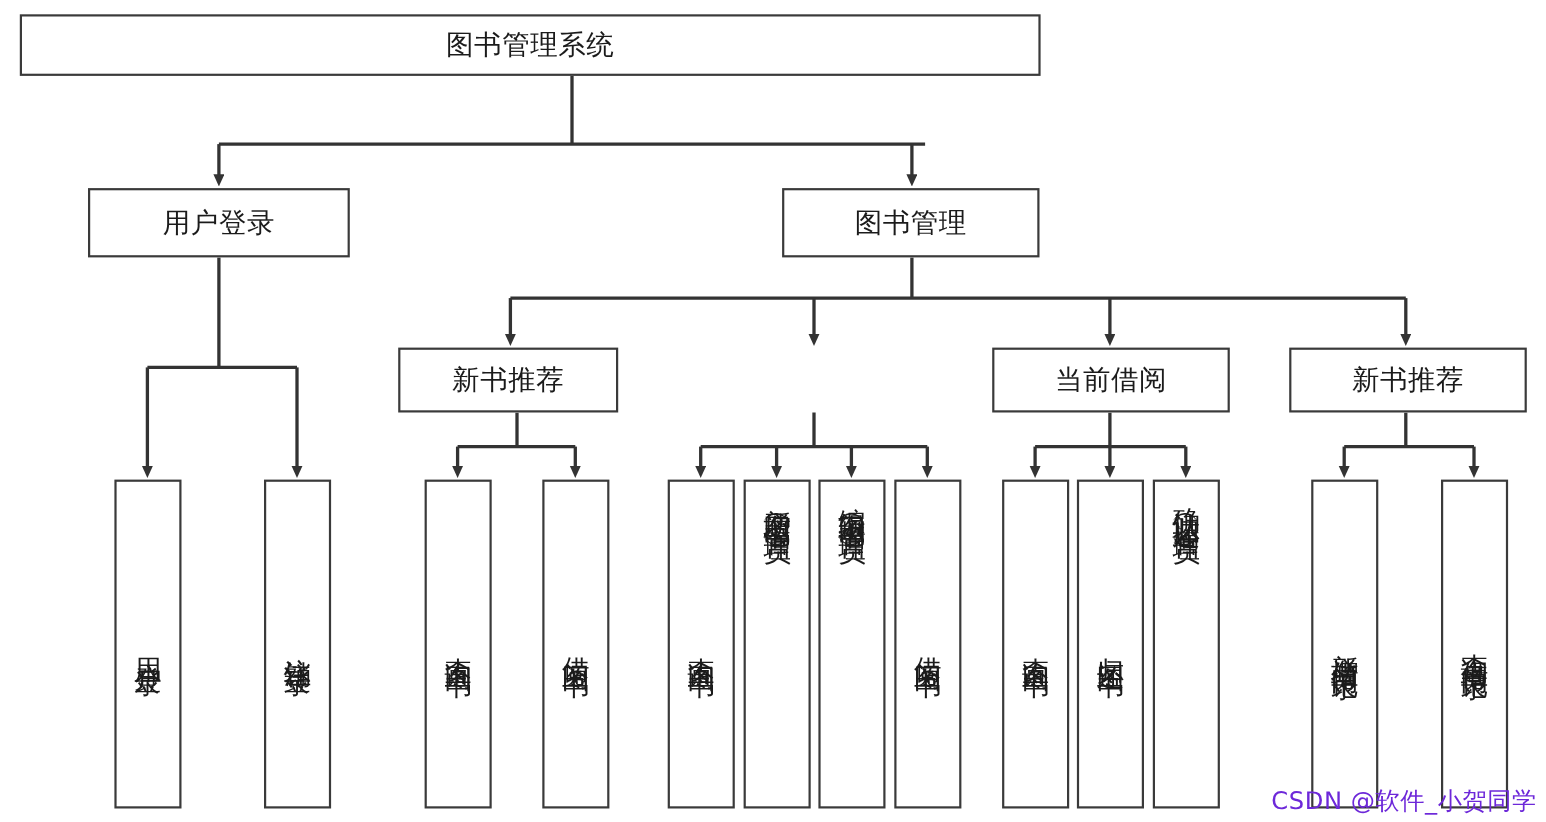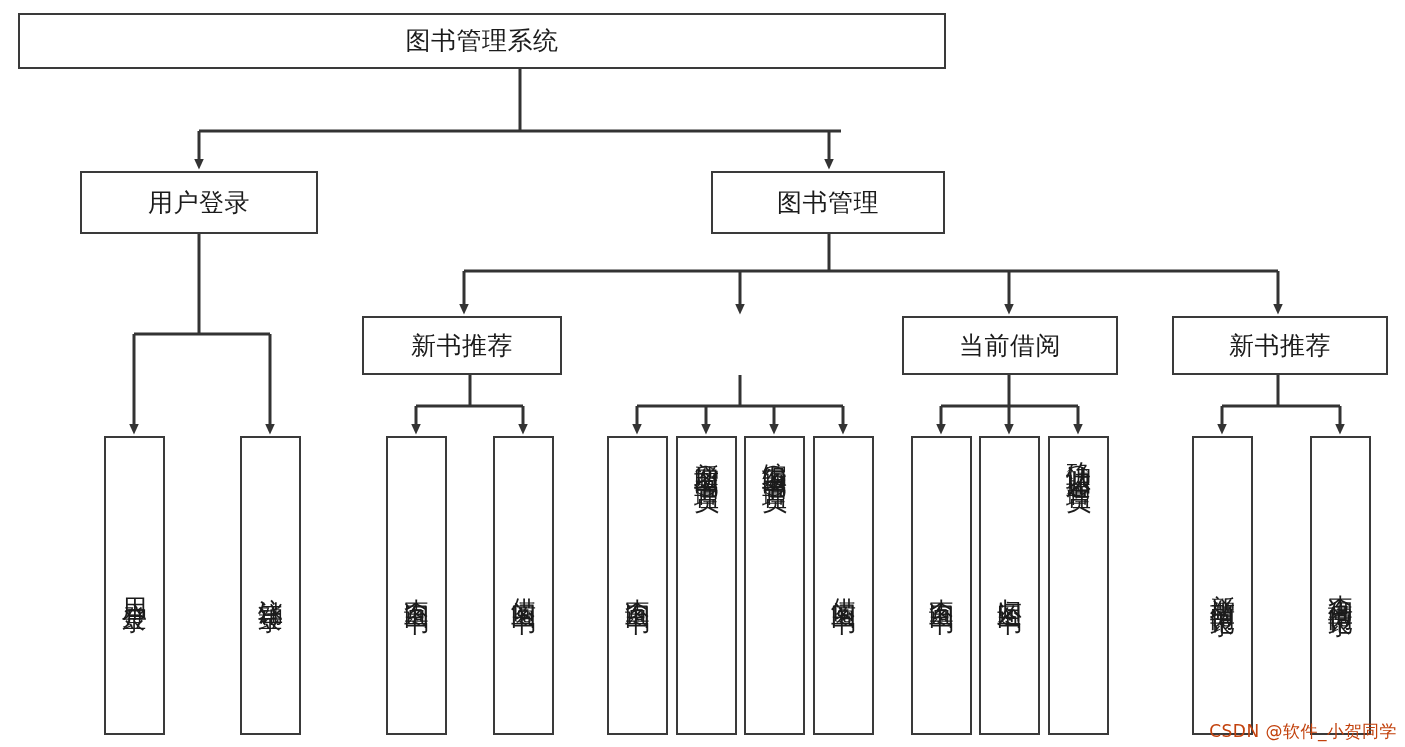--- a/index.html
+++ b/index.html
@@ -66,22 +66,22 @@
     text-orientation: upright;
     font-size: 25px;
     line-height: 1;
     letter-spacing: 4px;
     white-space: nowrap;
   }
   #watermark {
     position: absolute;
     right: 8px;
     bottom: 4px;
-    font-size: 17px;
-    color: #c2410c;
+    font-size: 22px;
+    color: #6d28d9;
     letter-spacing: 0.5px;
     white-space: nowrap;
     font-family: "DejaVu Sans", "Liberation Sans", sans-serif;
   }
 </style>
 </head>
 <body>
 
 <div id="diagram-root">
 

